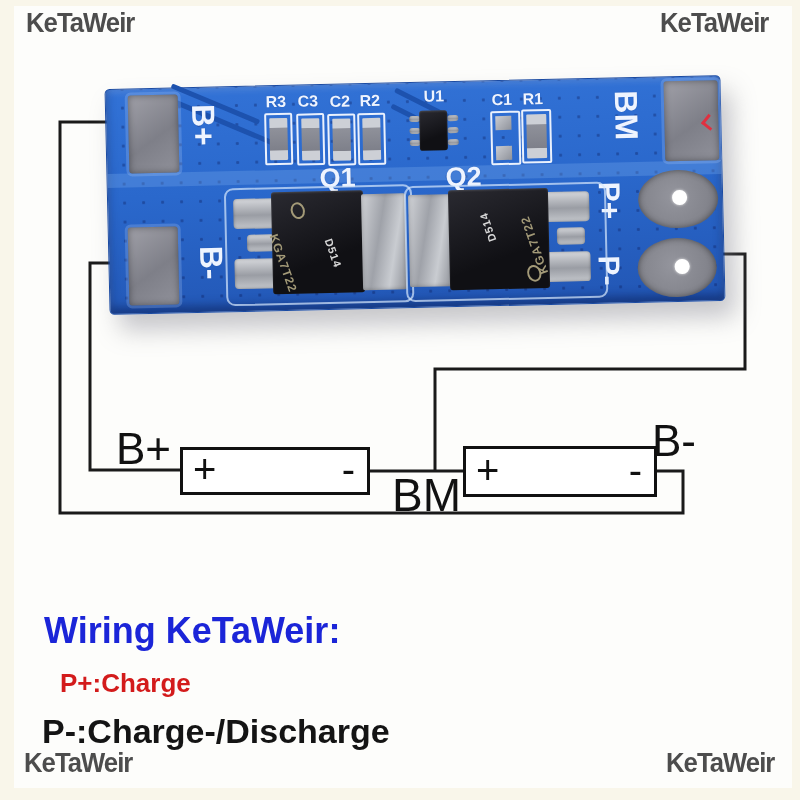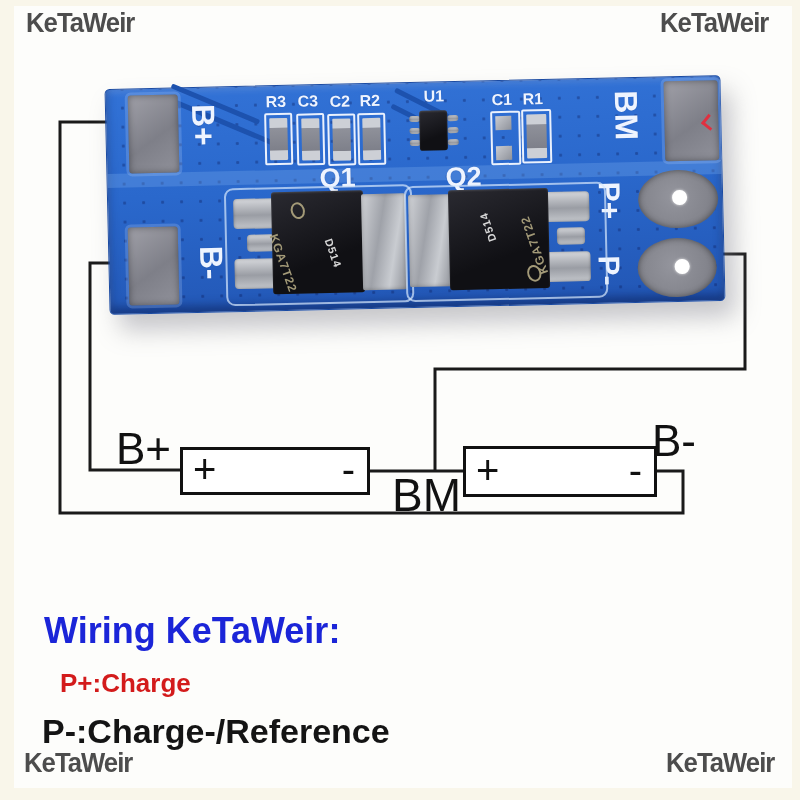--- a/index.html
+++ b/index.html
@@ -159,14 +159,14 @@
     <span class="bsign" style="left:10px;">+</span>
     <span class="bsign" style="right:12px;">-</span>
   </div>
 
   <div class="dlabel" style="left:116px;top:424px;font-size:44px;">B+</div>
   <div class="dlabel" style="left:652px;top:416px;font-size:44px;">B-</div>
   <div class="dlabel" style="left:392px;top:468px;font-size:46px;">BM</div>
 
   <div class="note" style="left:44px;top:610px;font-size:36px;color:var(--note_blue);">Wiring KeTaWeir:</div>
   <div class="note" style="left:44px;top:668px;font-size:26px;color:var(--note_red);margin-left:16px;">P+:Charge</div>
-  <div class="note" style="left:42px;top:712px;font-size:34px;color:var(--note_black);">P-:Charge-/Reference</div>
+  <div class="note" style="left:42px;top:712px;font-size:34px;color:var(--note_black);">P-:Charge-/Discharge</div>
 </div>
 
 </body></html>

